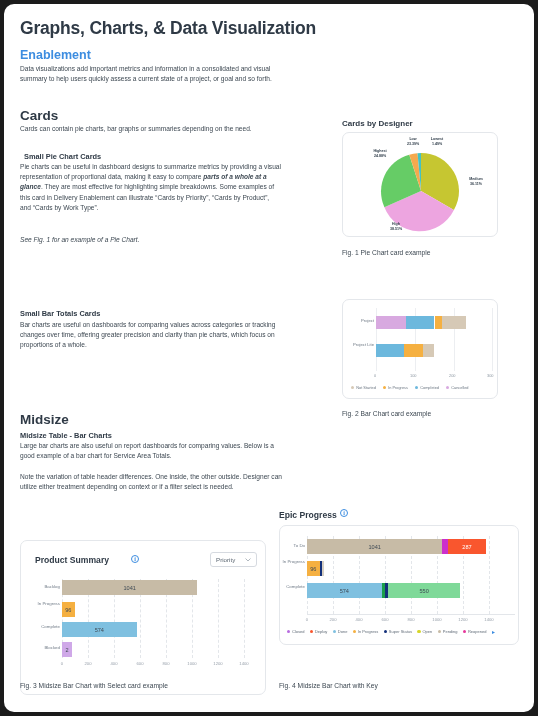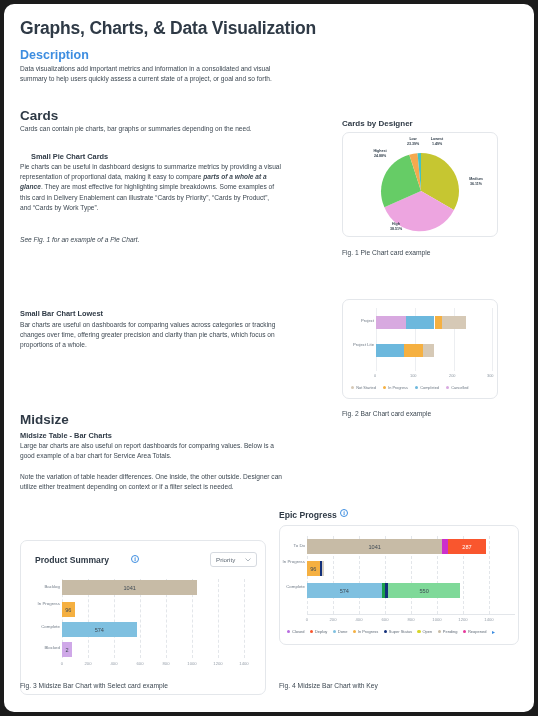--- a/index.html
+++ b/index.html
@@ -114,34 +114,34 @@
 </style>
 </head>
 <body>
 
 <div class="page">
 <div class="inner">
 
   <h1 class="title">Graphs, Charts, &amp; Data Visualization</h1>
 
   <div class="blk" style="left:16px; top:44px;">
-    <div class="h-blue">Description</div>
+    <div class="h-blue">Enablement</div>
   </div>
   <div class="blk body-txt" style="left:16px; top:60px; width:262px;">Data visualizations add important metrics and information in a consolidated and visual summary to help users quickly assess a current state of a project, or goal and so forth.</div>
 
   <div class="blk h-sec" style="left:16px; top:104px;">Cards</div>
   <div class="blk body-txt" style="left:16px; top:120px; width:262px;">Cards can contain pie charts, bar graphs or summaries depending on the need.</div>
 
-  <div class="blk h-sub" style="left:27px; top:148px;">Small Pie Chart Cards</div>
+  <div class="blk h-sub" style="left:20px; top:148px;">Small Pie Chart Cards</div>
   <div class="blk body-txt" style="left:16px; top:158px; width:262px;">
     <span>Pie charts can be useful in dashboard designs to summarize metrics by providing a visual representation of proportional data, making it easy to compare </span><b>parts of a whole at a glance</b><span>. They are most effective for highlighting simple breakdowns. Some examples of this card in Delivery Enablement can illustrate “Cards by Priority”, “Cards by Product”, and “Cards by Work Type”.</span>
   </div>
   <div class="blk ital" style="left:16px; top:232px; width:262px;">See Fig. 1 for an example of a Pie Chart.</div>
 
-  <div class="blk h-sub" style="left:16px; top:305px;">Small Bar Chart Lowest</div>
+  <div class="blk h-sub" style="left:16px; top:305px;">Small Bar Totals Cards</div>
   <div class="blk body-txt" style="left:16px; top:316px; width:262px;">Bar charts are useful on dashboards for comparing values across categories or tracking changes over time, offering greater precision and clarity than pie charts, which focus on proportions of a whole.</div>
 
   <div class="blk h-sec" style="left:16px; top:408px;">Midsize</div>
   <div class="blk h-sub" style="left:16px; top:427px;">Midsize Table - Bar Charts</div>
   <div class="blk body-txt" style="left:16px; top:437px; width:262px;">Large bar charts are also useful on report dashboards for comparing values. Below is a good example of a bar chart for Service Area Totals.</div>
   <div class="blk body-txt" style="left:16px; top:468px; width:262px;">Note the variation of table header differences. One inside, the other outside. Designer can utilize either treatment depending on context or if a filter select is needed.</div>
 
   <div class="blk card-title" style="left:338px; top:115px;">Cards by Designer</div>
 
   <div class="card" style="left:338px; top:128px; width:156px; height:105px;">

